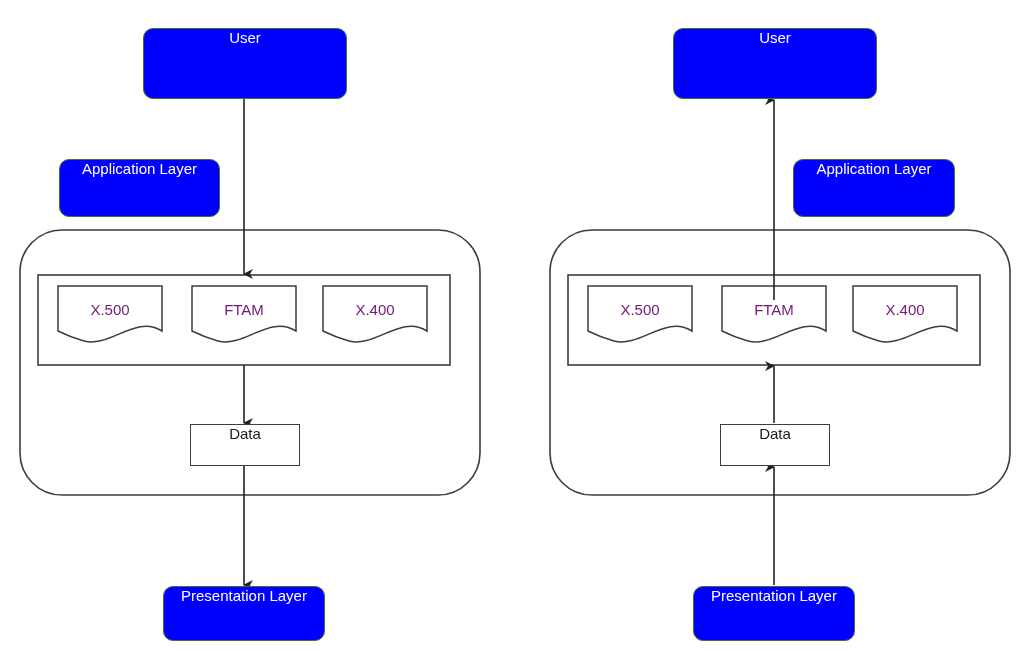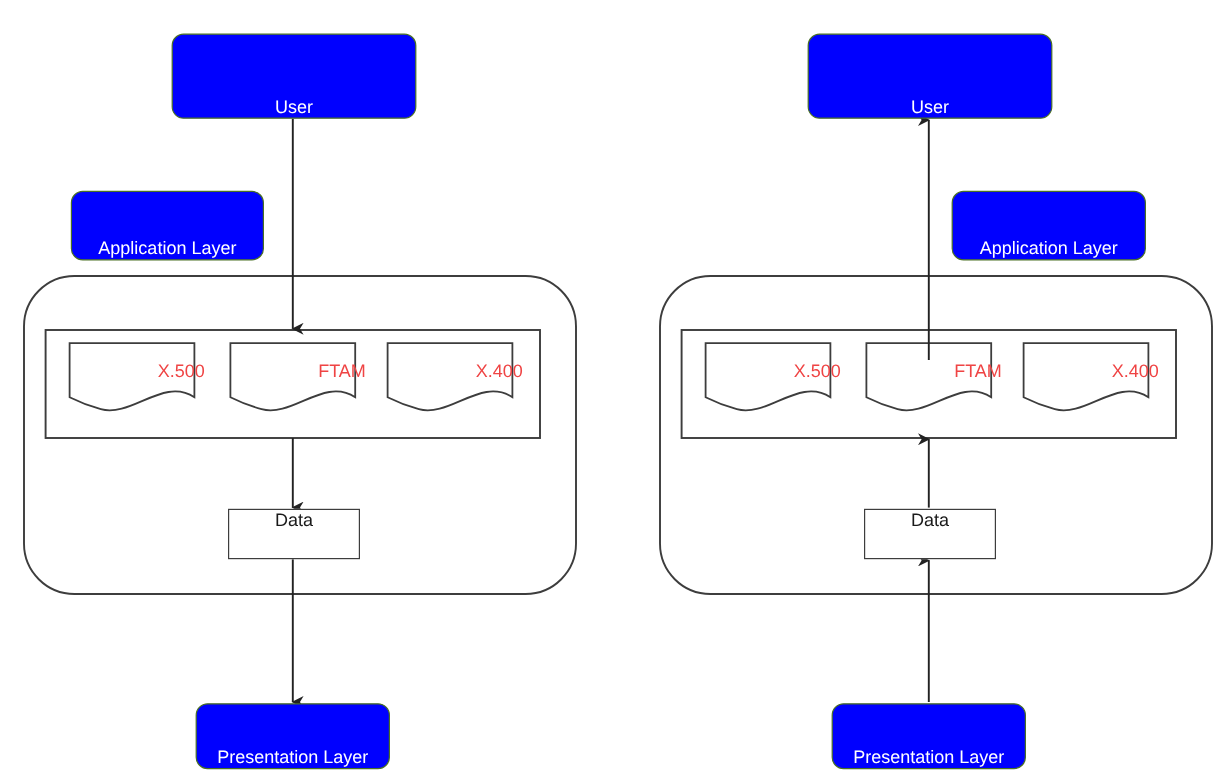--- a/index.html
+++ b/index.html
@@ -24,21 +24,21 @@
     top: 0;
     width: 1024px;
     height: 651px;
   }
   .blue-box {
     position: absolute;
     background: #0000FF;
     border: 1px solid #4a7023;
     border-radius: 10px;
     display: flex;
-    align-items: flex-end;
+    align-items: flex-start;
     justify-content: center;
     color: #ffffff;
     font-size: 15px;
     font-family: "Liberation Sans", sans-serif;
     box-sizing: border-box;
     white-space: nowrap;
   }
   .plain-box {
     position: absolute;
     background: #ffffff;
@@ -48,26 +48,25 @@
     justify-content: center;
     color: #1a1a1a;
     font-size: 15px;
     font-family: "Liberation Sans", sans-serif;
     box-sizing: border-box;
     white-space: nowrap;
   }
   .doc-label {
     position: absolute;
     font-size: 15px;
-    color: #ef4444;
+    color: #701a75;
     font-family: "Liberation Sans", sans-serif;
     text-align: center;
     white-space: nowrap;
     pointer-events: none;
-    padding-left: 41px;
   }
 </style>
 </head>
 <body>
 
 <div id="canvas">
 
   <svg class="diagram-svg" viewBox="0 0 1024 651">
     <defs>
       <marker id="arrowDown" markerWidth="12" markerHeight="12" refX="5" refY="9" orient="auto" markerUnits="userSpaceOnUse">

